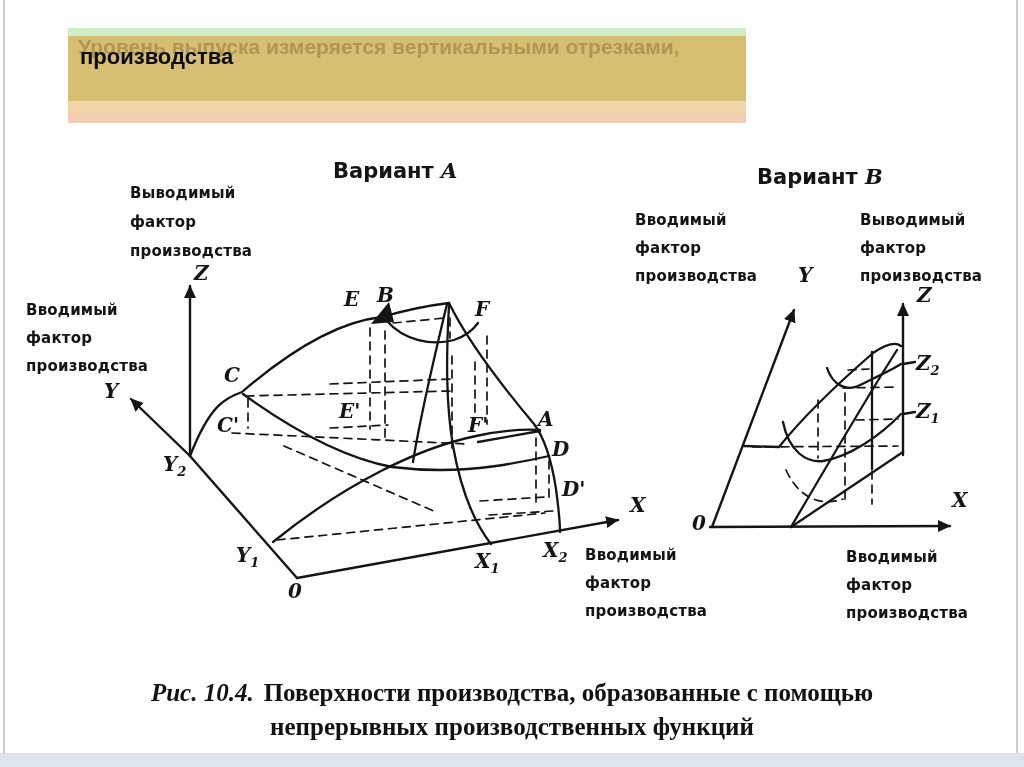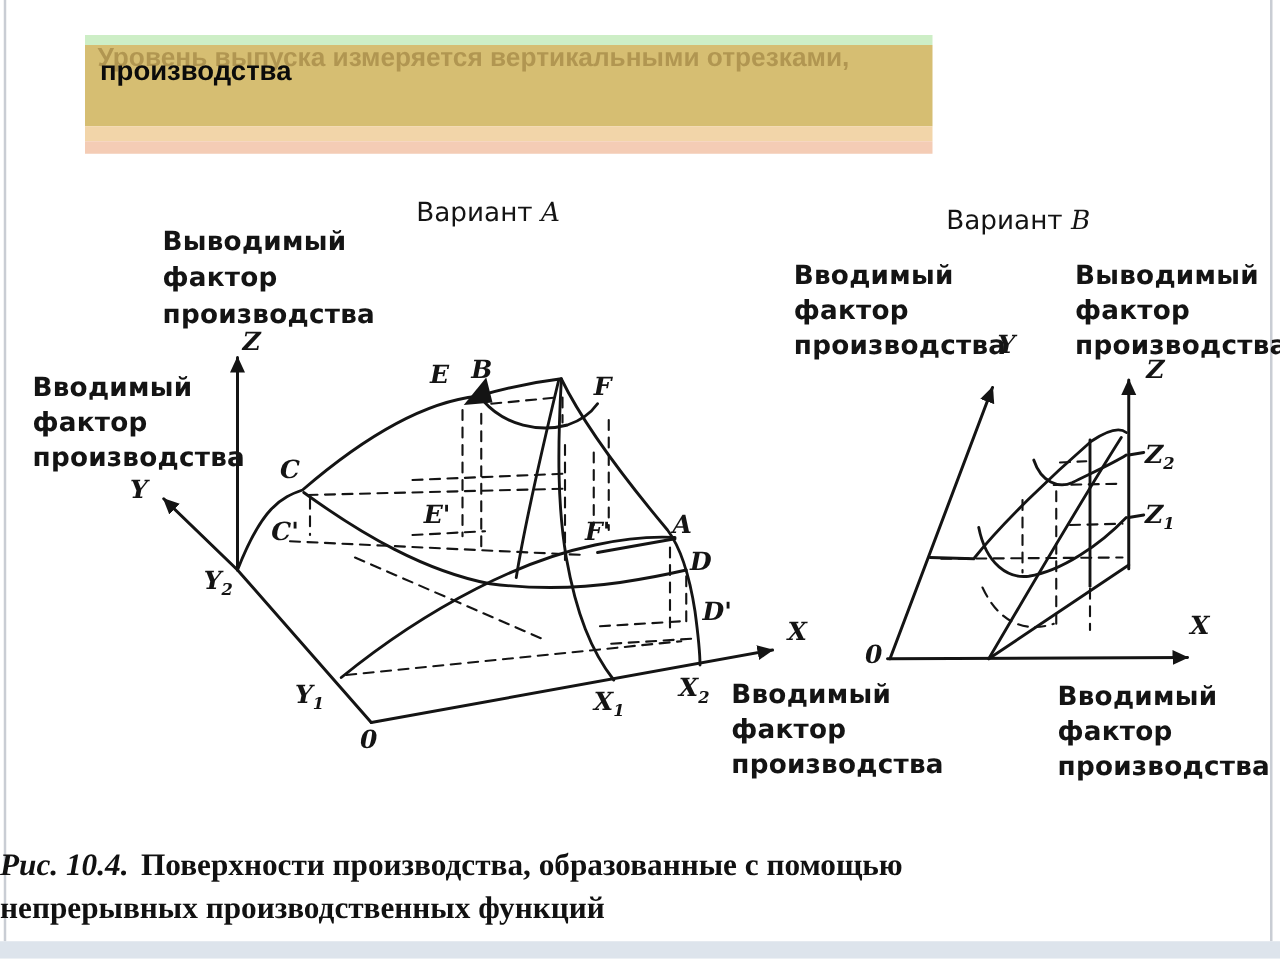--- a/index.html
+++ b/index.html
@@ -28,31 +28,31 @@
     font-size:21px;font-weight:700;line-height:31px;
     color:var(--faded_text,#a88d4a);opacity:.8;white-space:nowrap;
   }
   #header-bold{
     position:absolute;left:12px;top:15px;width:768px;
     font-size:22px;font-weight:700;line-height:27px;color:#0b0b0b;white-space:nowrap;
   }
 
   
   svg{position:absolute;left:0;top:0;pointer-events:none;}
-  .lbl{position:absolute;font-weight:700;font-size:21px;line-height:28px;color:var(--ink);
+  .lbl{position:absolute;font-weight:700;font-size:15px;line-height:28px;color:var(--ink);
        font-family:"DejaVu Sans",sans-serif;letter-spacing:.2px;white-space:nowrap;}
-  .ttl{position:absolute;font-weight:400;font-size:21px;color:var(--ink);
+  .ttl{position:absolute;font-weight:700;font-size:21px;color:var(--ink);
        font-family:"DejaVu Sans",sans-serif;white-space:nowrap;}
   .ttl .lat{font-style:italic;font-family:"DejaVu Serif",serif;}
   .pt{position:absolute;font-family:"DejaVu Serif",serif;font-style:italic;font-weight:700;
       font-size:20px;color:var(--ink);white-space:nowrap;line-height:22px;}
   .pt sub{font-size:13px;line-height:10px;}
 
   
-  #caption{position:absolute;left:0;top:676px;width:1024px;text-align:left;
+  #caption{position:absolute;left:0;top:676px;width:1024px;text-align:center;
            font-family:"Liberation Serif","DejaVu Serif",serif;font-weight:700;
            font-size:25px;line-height:34px;color:#111;}
   #caption .fig{font-style:italic;margin-right:10px;}
 </style>
 </head>
 <body>
 
 <div id="edge-left"></div>
 <div id="edge-right"></div>
 <div id="bottom-bar"></div>

